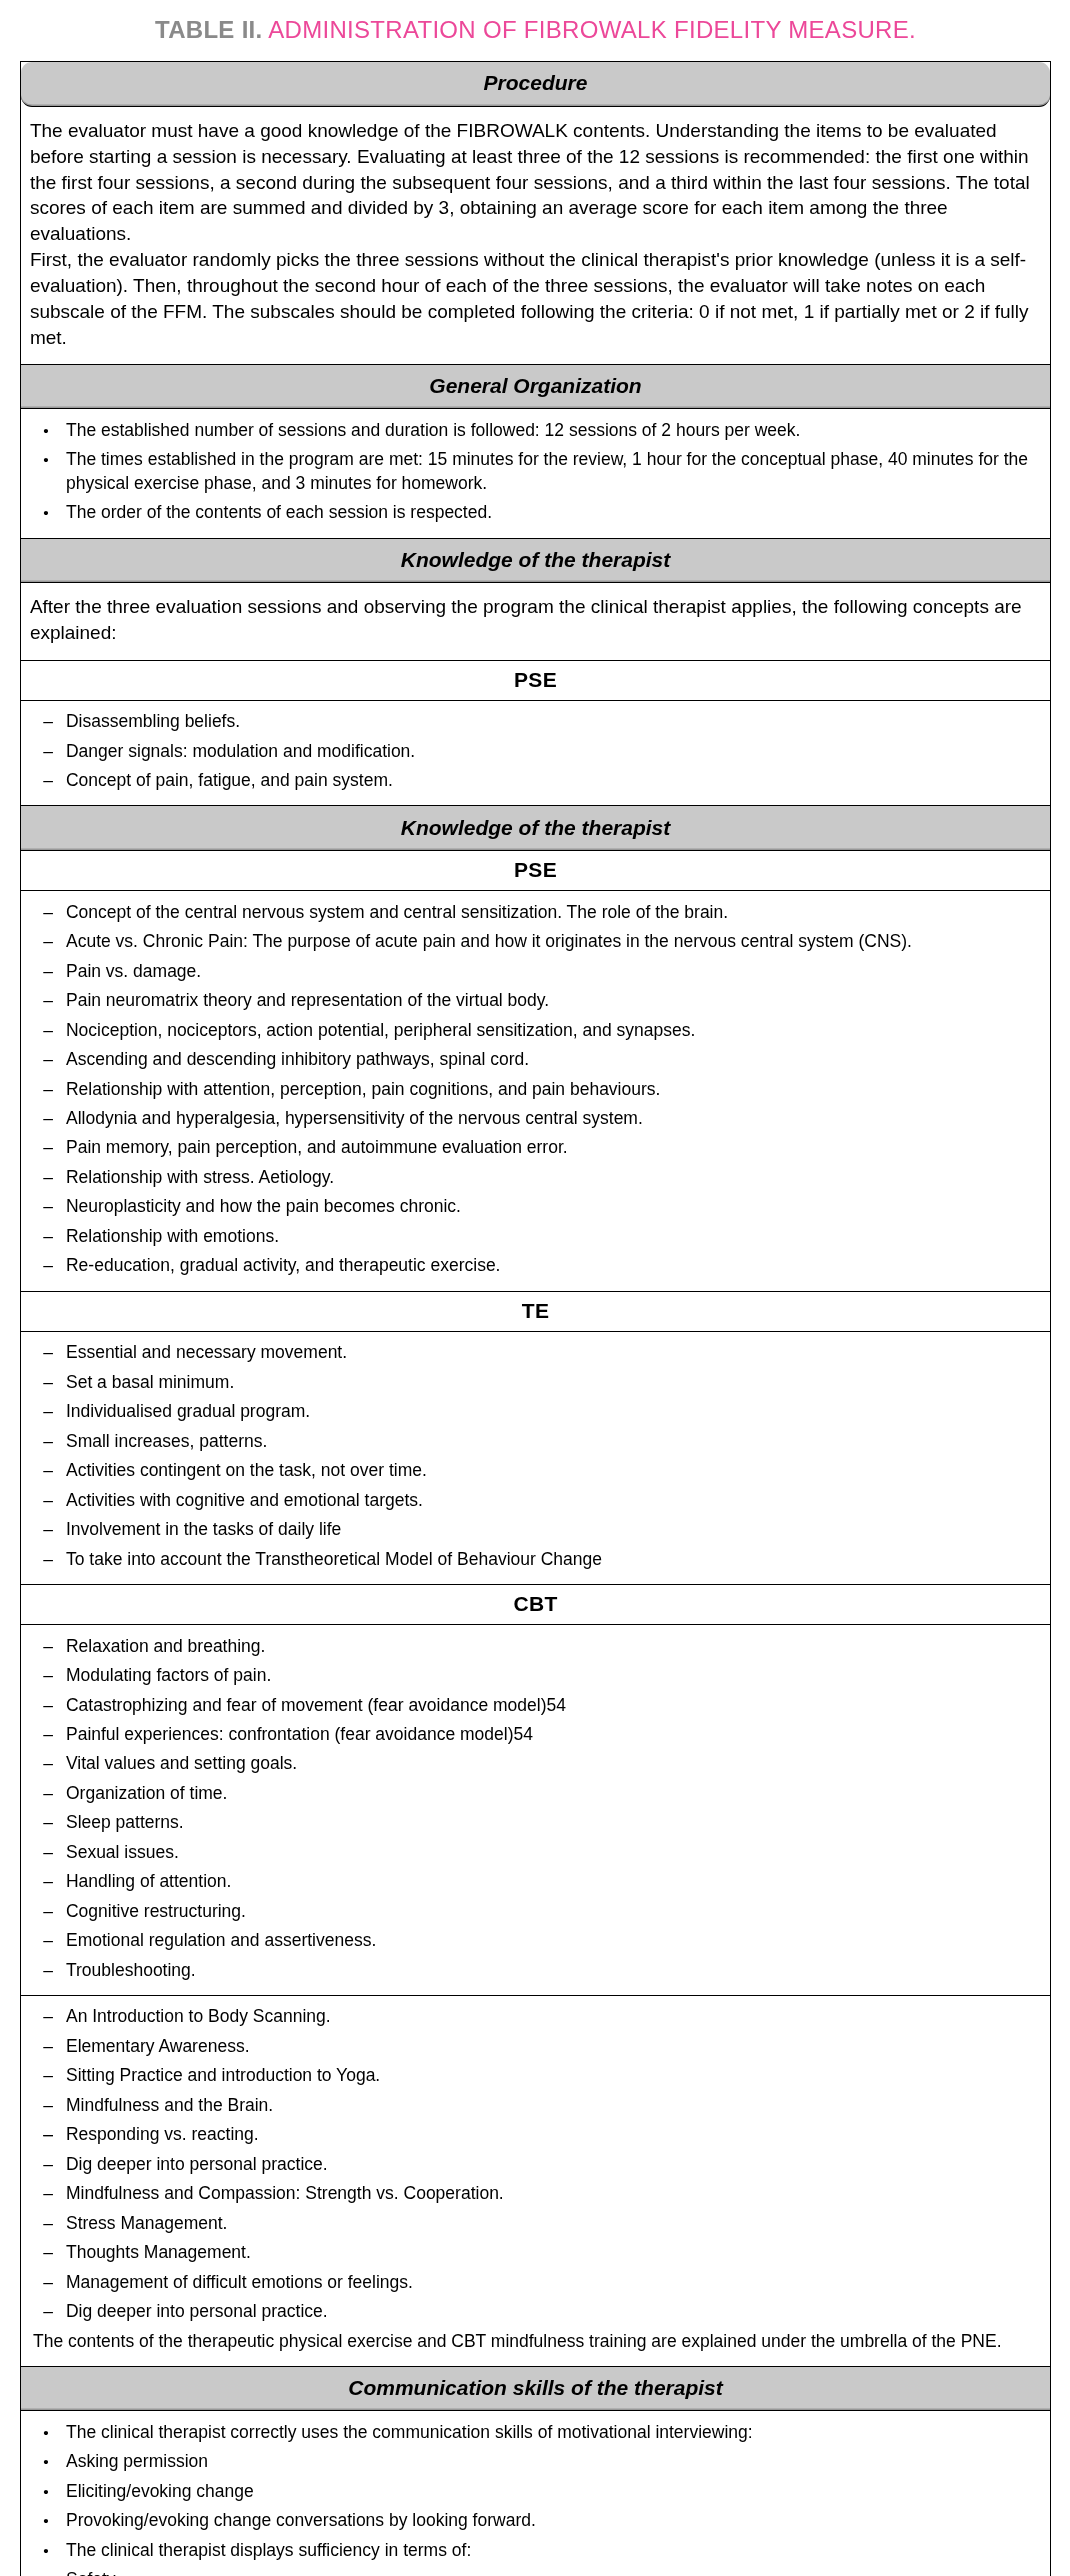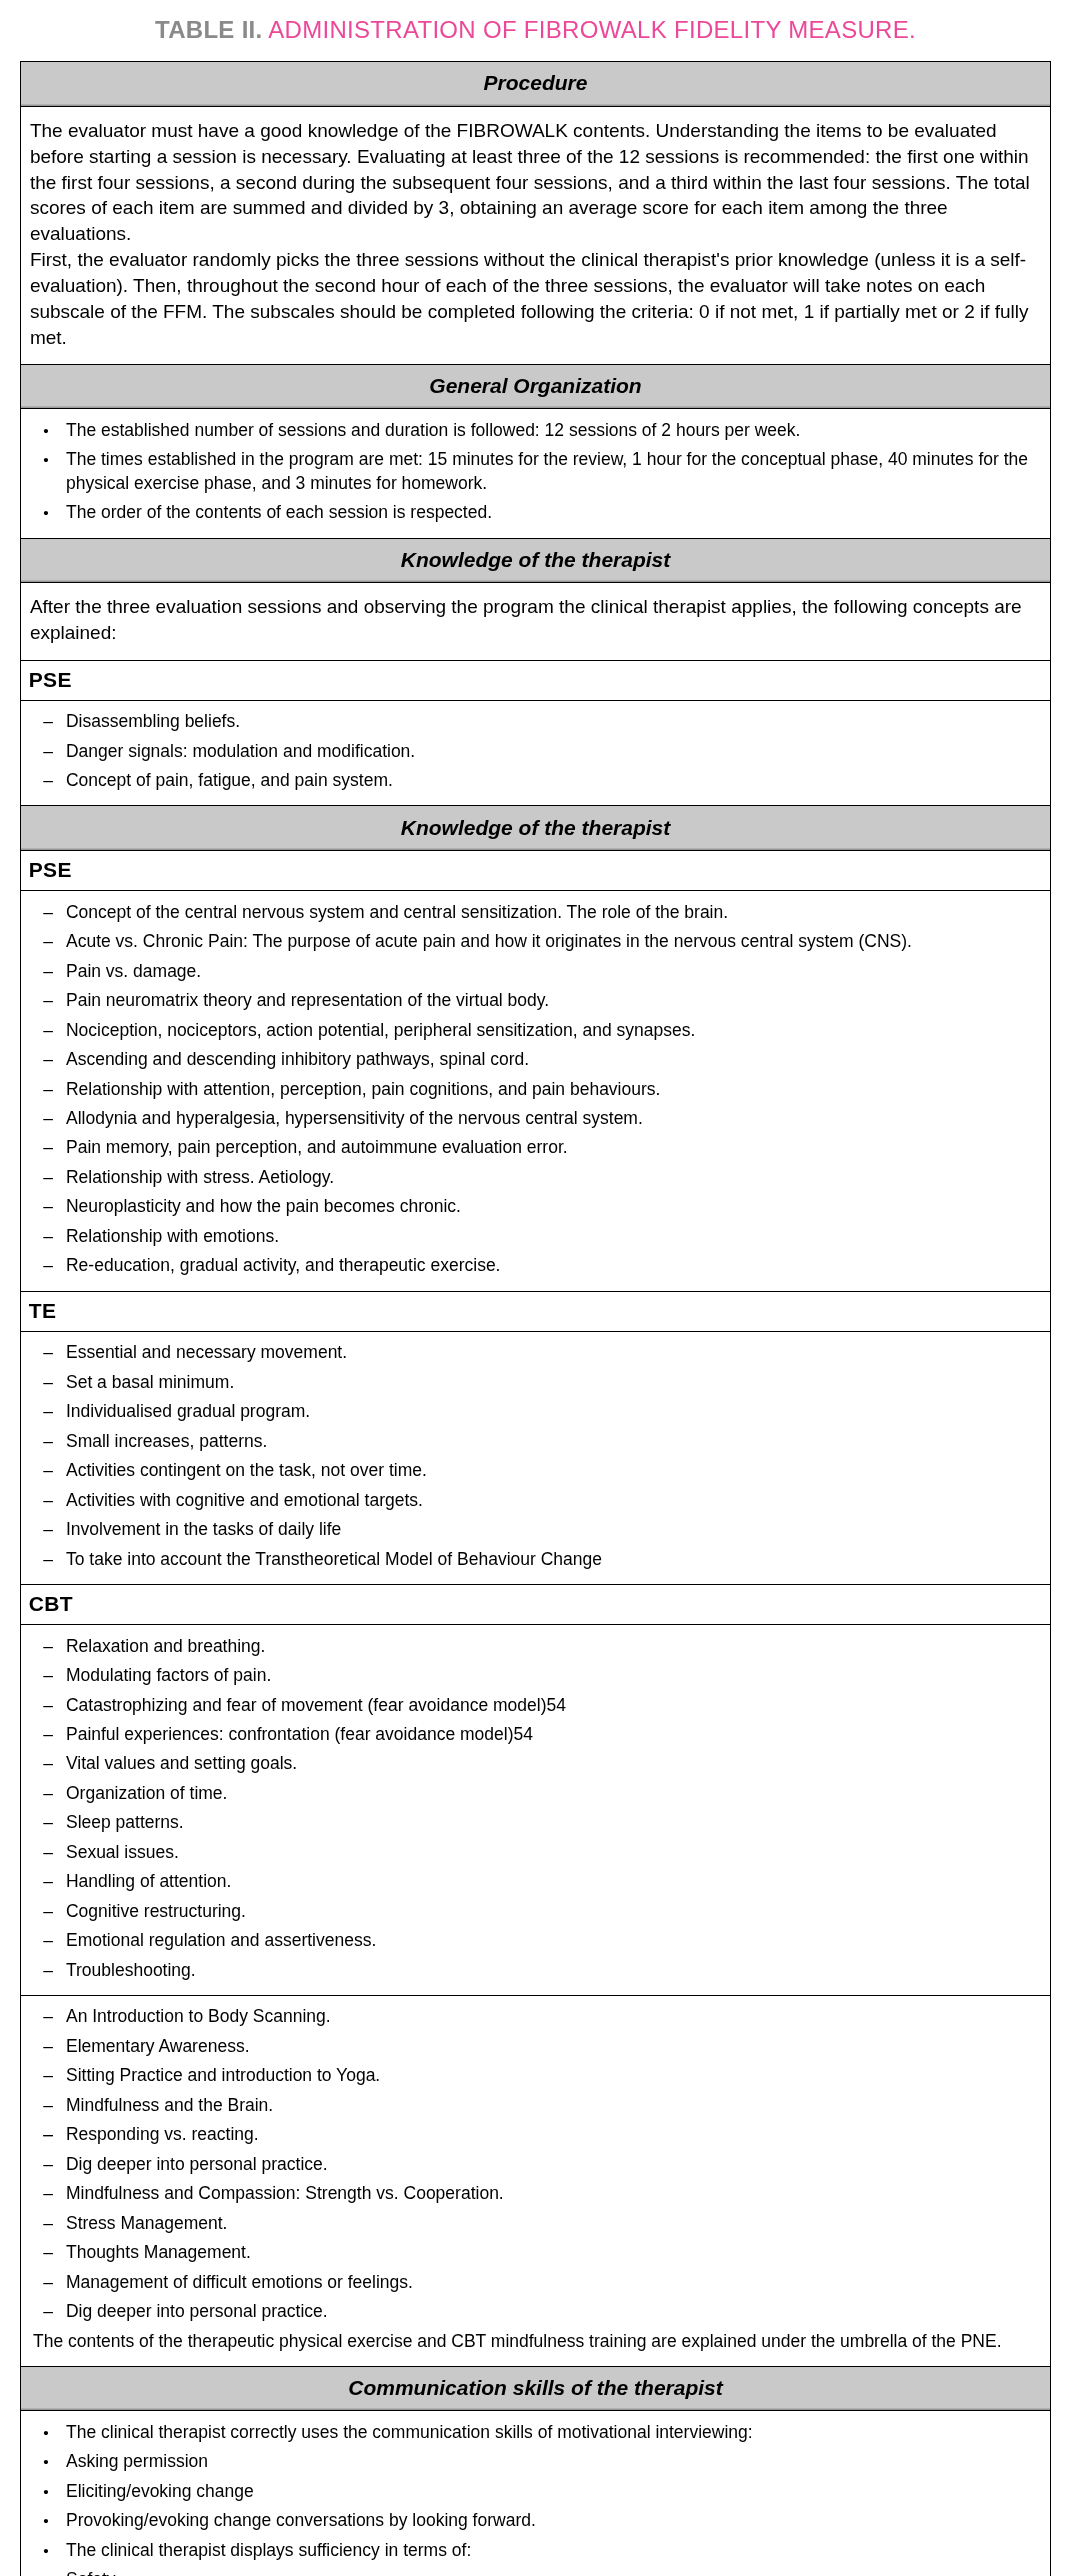--- a/index.html
+++ b/index.html
@@ -34,27 +34,28 @@
     text-align:center;
     font-weight:700;
     font-style:italic;
     font-size:21px;
     padding:9.3px 6.2px 10.3px 6.2px;
     border-top:1.5px solid #000;
     border-bottom:1.5px solid #000;
     box-shadow: inset 0 -1.5px 0 rgba(60,60,60,0.35);
   }
   .row.header-row + .row { border-top:0; }
-  .header-row:first-child { border-top:none; }
+  .header-row:first-child { border-top:none;border-radius:11px; }
 
   .subheader-row {
     font-weight:700;
     font-size:21px;
     padding:7.2px 8.2px 8.2px 8.2px;
     letter-spacing:0.3px;
+    text-align:center;
   }
 
   .text-row {
     padding:11.3px 13.4px 13.4px 9.3px;
     font-size:19px;
     line-height:1.36;
   }
   .text-row p { margin:0; }
 
   .list-row {

